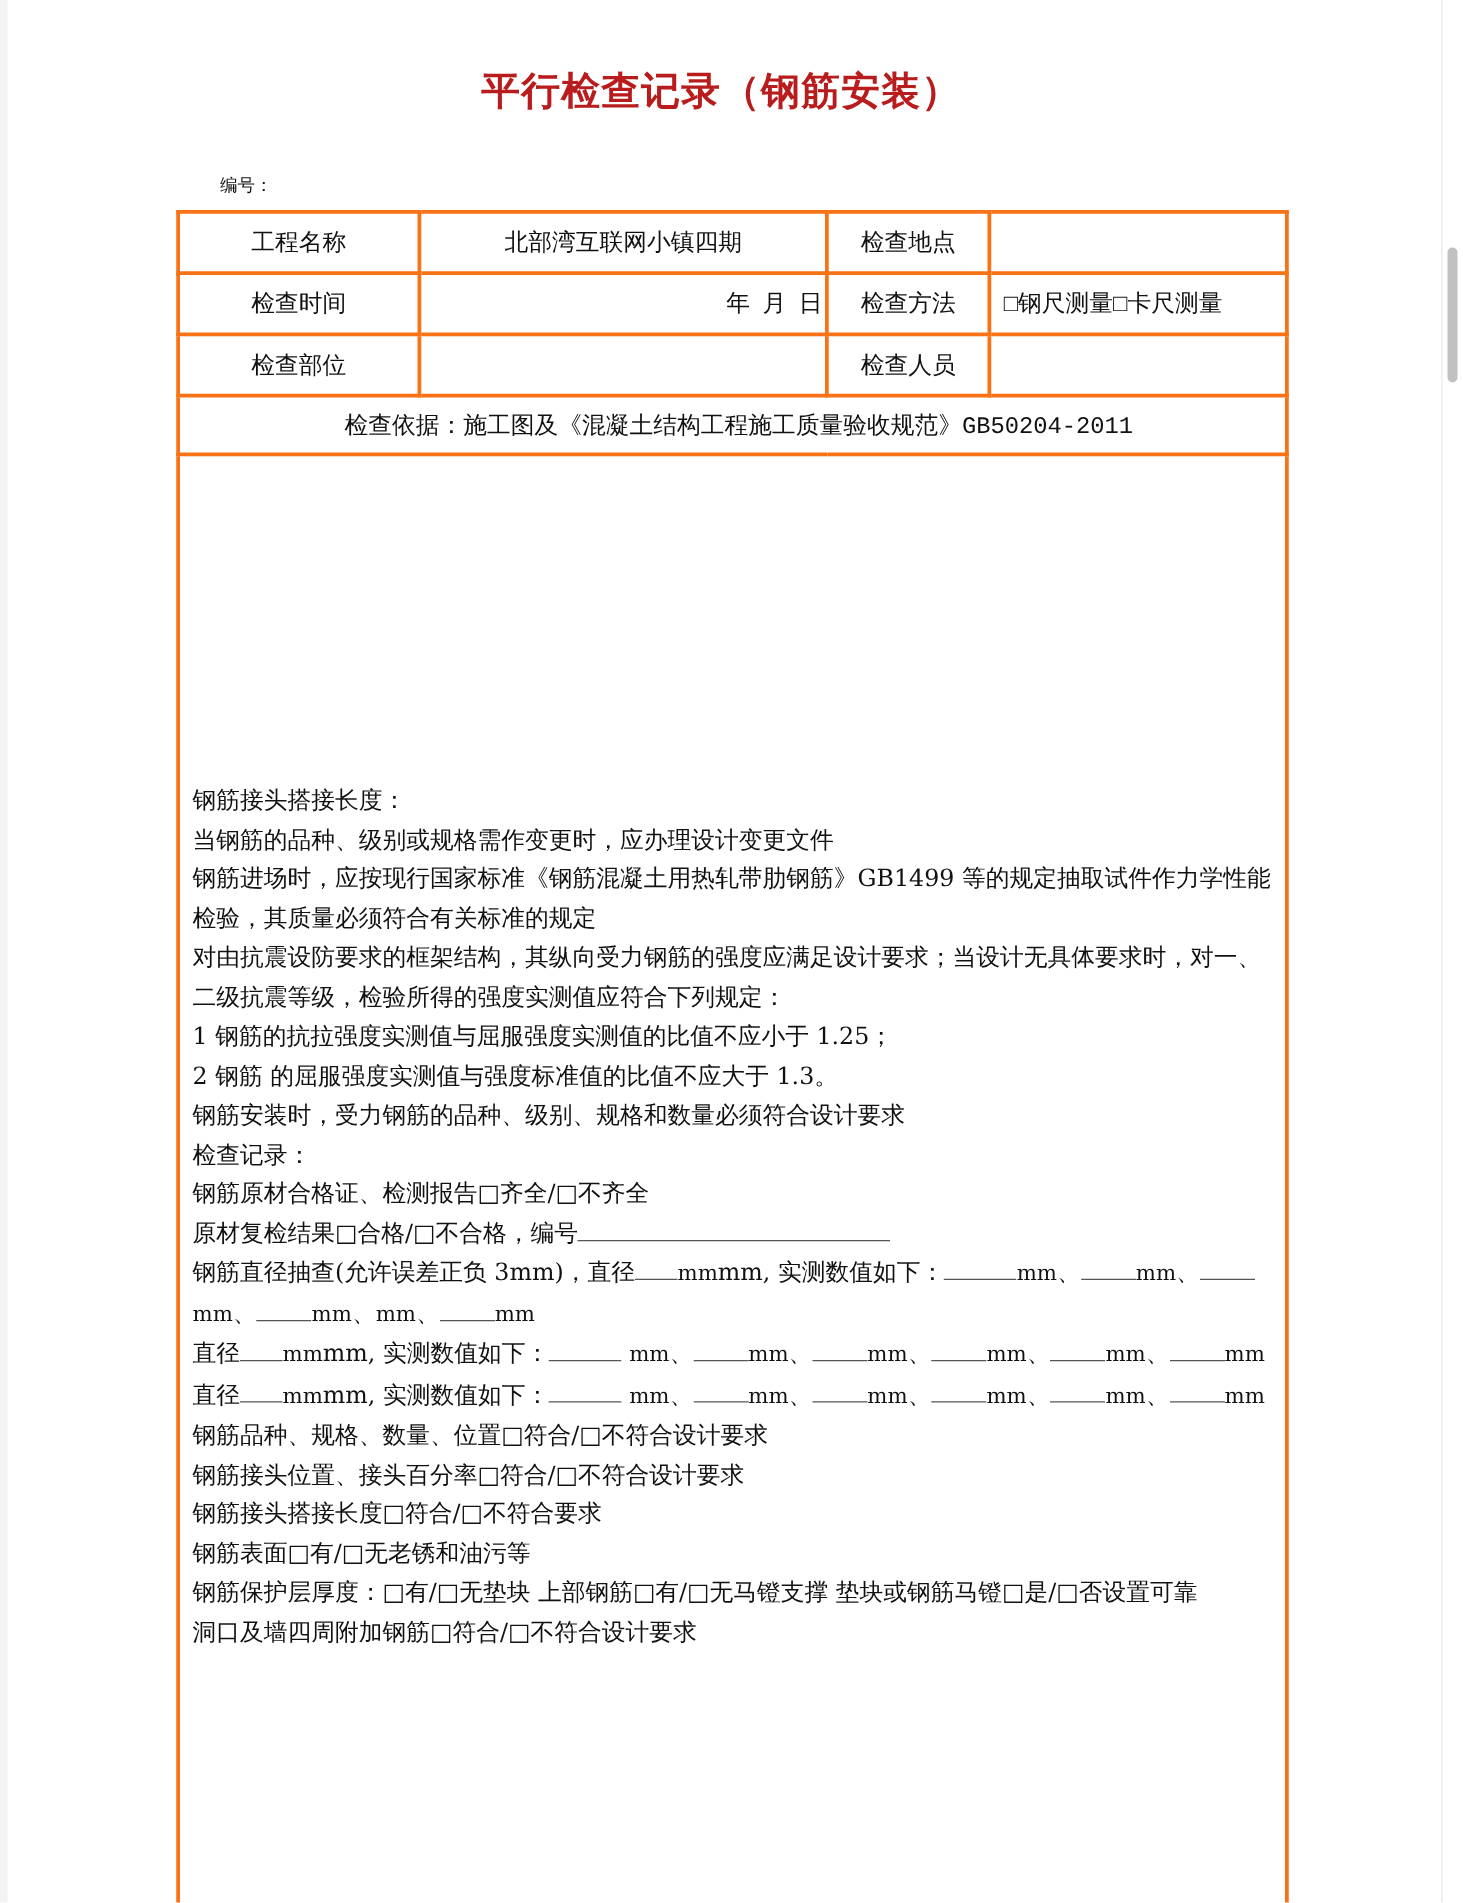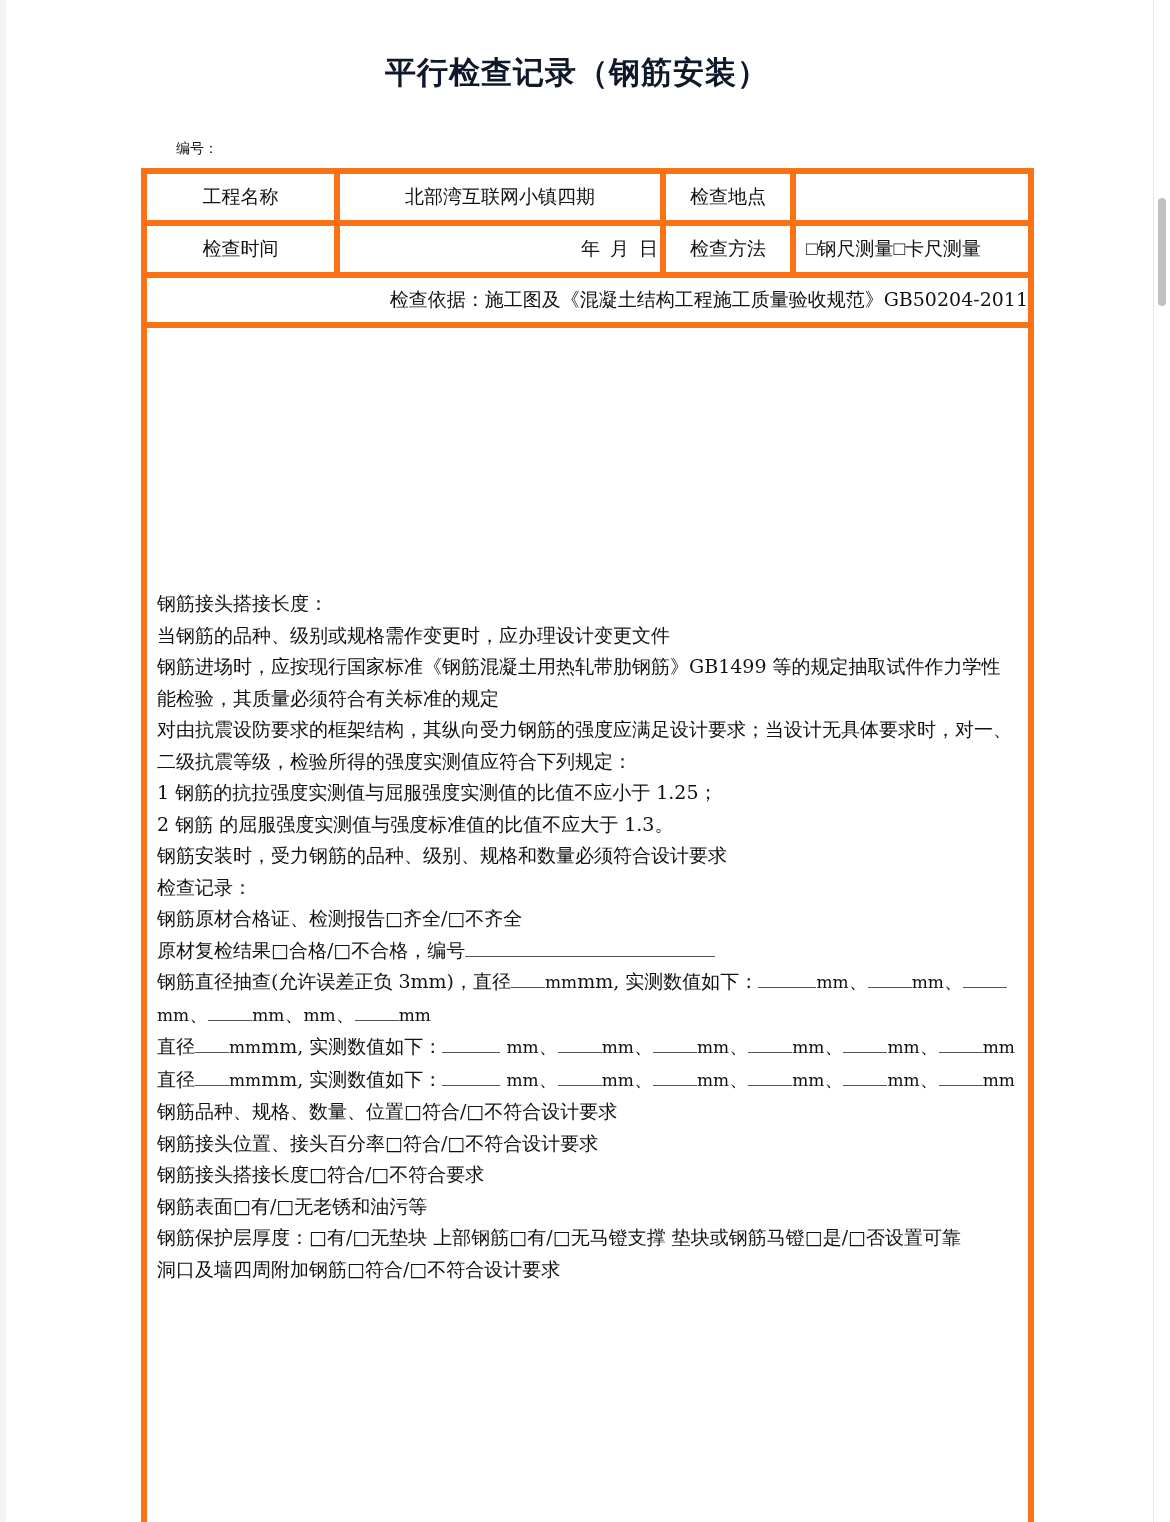--- a/index.html
+++ b/index.html
@@ -52,42 +52,42 @@
   .doc-title {
     position: absolute;
     left: 0;
     top: 52px;
     width: 1154px;
     text-align: center;
     font-family: "DejaVu Serif", "Liberation Serif", serif;
     font-size: 31px;
     font-weight: 700;
     letter-spacing: 1px;
-    color: #0f172a;
+    color: #b91c1c;
   }
 
   .serial-label {
     position: absolute;
     left: 176px;
     top: 140px;
     font-size: 14px;
     color: #111;
   }
 
   
   .main-table {
     position: absolute;
     left: 141px;
     top: 168px;
     width: 887px;
     border-collapse: collapse;
     table-layout: fixed;
   }
   .main-table td {
-    border: 6px solid #f97316;
+    border: 3px solid #f97316;
     font-size: 19px;
     color: #111;
     padding: 0;
     vertical-align: middle;
   }
   .cell-label {
     text-align: center;
     height: 46px;
   }
   .cell-value {
@@ -102,23 +102,24 @@
     font-family: Liberation Serif, serif;
   }
 
   .date-line {
     letter-spacing: 2px;
     text-align: right;
   }
 
   .basis-cell {
     height: 44px;
-    text-align: right;
+    text-align: center;
     padding-left: 10px !important;
     font-size: 19px;
+    font-family: Liberation Mono, monospace;
   }
 
   .body-cell {
     height: 1205px;
     vertical-align: top;
     text-align: left;
     padding: 6px 10px 0 10px !important;
   }
 
   .body-line {
@@ -161,20 +162,26 @@
         <td class="cell-label">检查地点</td>
         <td class="cell-value"></td>
       </tr>
       <tr>
         <td class="cell-label">检查时间</td>
         <td class="cell-value date-line">年    月    日</td>
         <td class="cell-label">检查方法</td>
         <td class="cell-value-left">□钢尺测量□卡尺测量</td>
       </tr>
       <tr>
+        <td class="cell-label">检查部位</td>
+        <td class="cell-value"></td>
+        <td class="cell-label">检查人员</td>
+        <td class="cell-value"></td>
+      </tr>
+      <tr>
         <td class="basis-cell" colspan="4">检查依据：施工图及《混凝土结构工程施工质量验收规范》GB50204-2011</td>
       </tr>
       <tr>
         <td class="body-cell" colspan="4">
 
           <div class="body-line">钢筋接头搭接长度：</div>
 
           <div class="body-line">当钢筋的品种、级别或规格需作变更时，应办理设计变更文件</div>
 
           <div class="body-line wrap">钢筋进场时，应按现行国家标准《钢筋混凝土用热轧带肋钢筋》GB1499 等的规定抽取试件作力学性能检验，其质量必须符合有关标准的规定</div>

